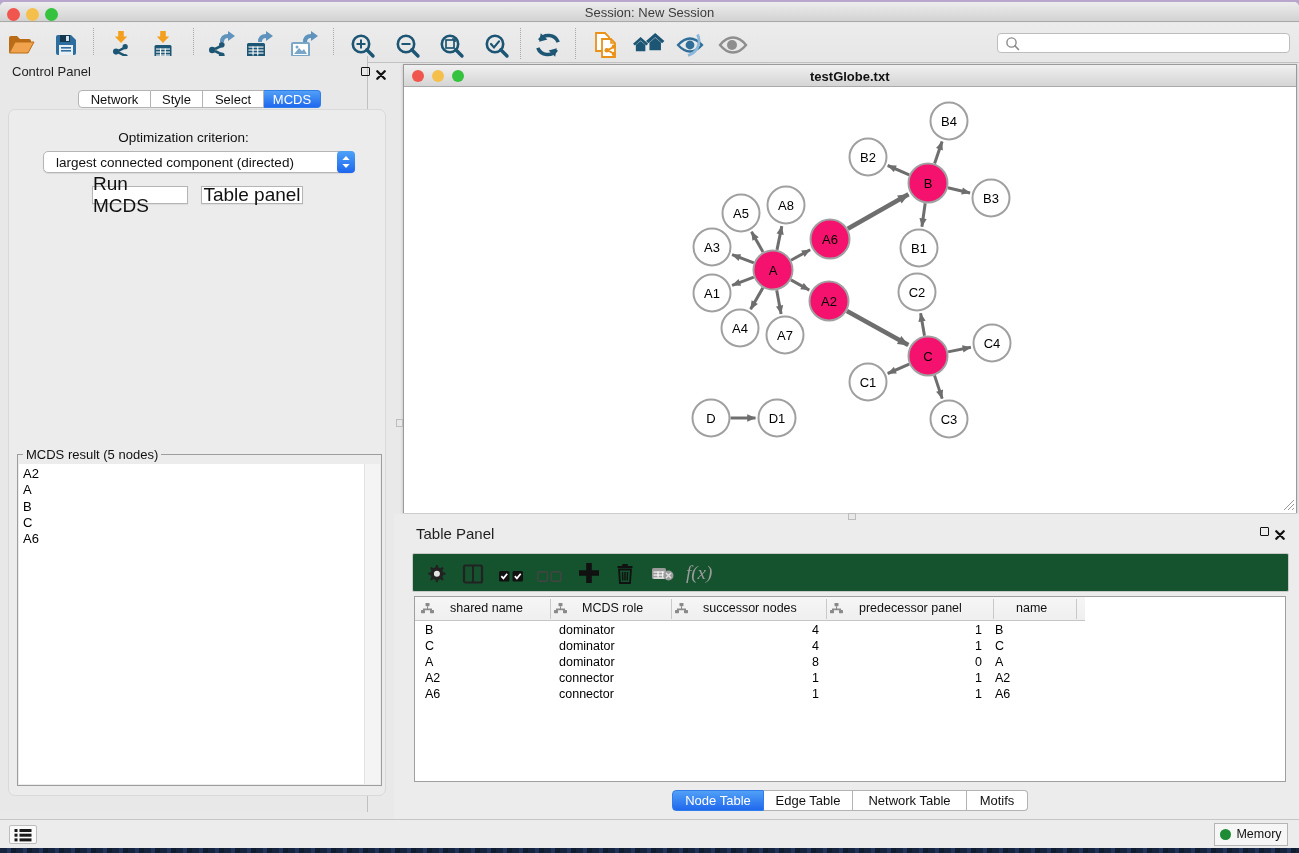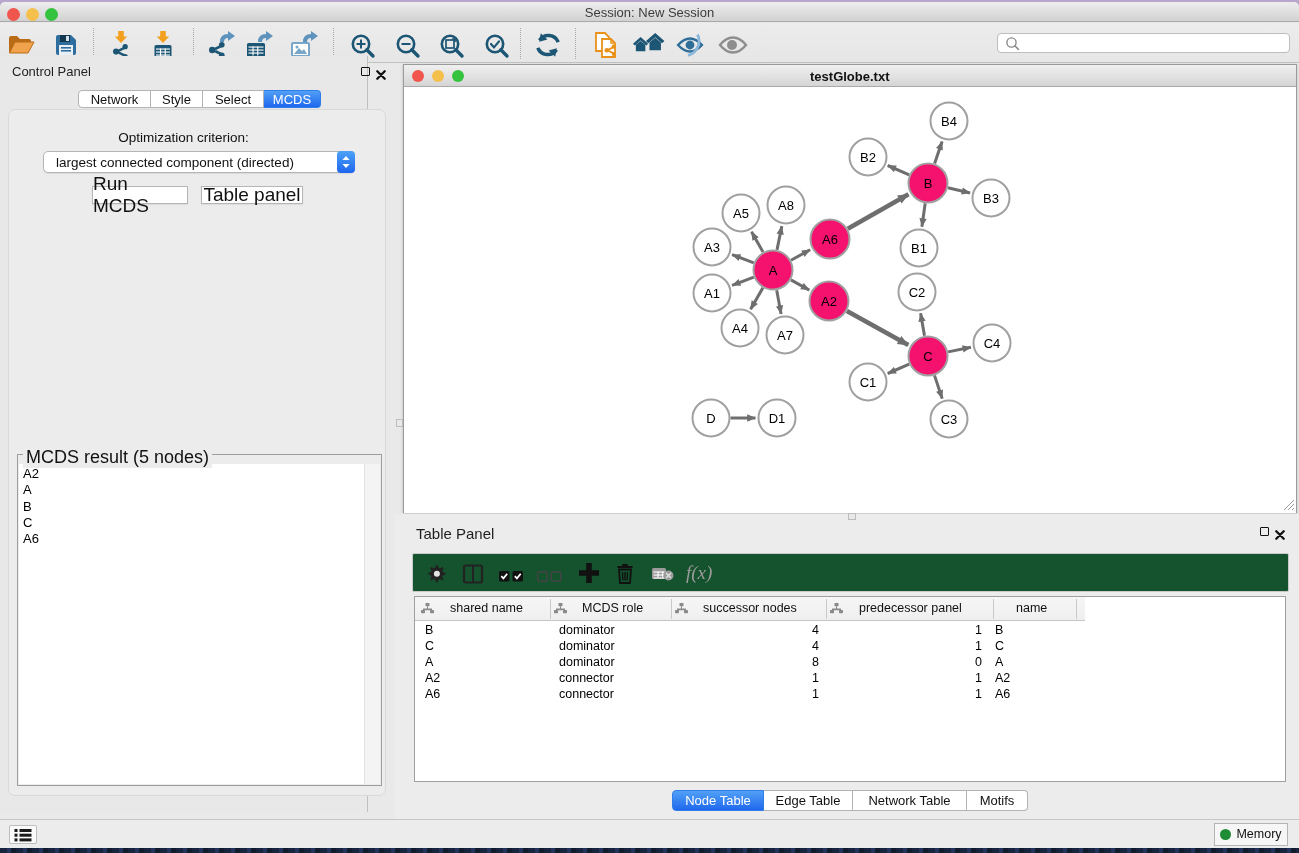--- a/index.html
+++ b/index.html
@@ -20,21 +20,21 @@
 .tab.first{border-left:1px solid #b3b3b3;border-radius:4px 0 0 4px}
 .tab.last{border-radius:0 4px 4px 0}
 .tab.sel{background:linear-gradient(#51a0f6,#2068ee);border-color:#2f7de8;color:#fff}
 #cp-box{position:absolute;left:8px;top:53px;width:378px;height:687px;background:#ececec;border:1px solid #d9d9d9;border-radius:7px}
 #opt-label{position:absolute;left:0;top:74px;width:100%;text-align:center;font-size:13.5px;color:#111}
 #dropdown{position:absolute;left:43px;top:95px;width:312px;height:22px;background:#fff;border:1px solid #b5b5b5;border-radius:5px;box-shadow:0 1px 1px rgba(0,0,0,.08)}
 #dd-text{position:absolute;left:12px;top:3px;font-size:13.5px;color:#111}
 #dd-btn{position:absolute;right:-1px;top:-1px;width:18px;height:22px;background:linear-gradient(#4da2f7,#1e66ee);border-radius:4px;}
 .btn{position:absolute;height:18px;background:#fff;border:1px solid #b5b5b5;border-radius:0;font-size:19px;color:#111;display:flex;align-items:center;justify-content:center;box-shadow:0 1px 1px rgba(0,0,0,.06)}
 #grp{position:absolute;left:17px;top:398px;width:365px;height:332px;border:1px solid #9d9d9d}
-#grp-label{position:absolute;left:5px;top:-8px;background:#ececec;padding:0 3px;font-size:18px;color:#111;z-index:3}
+#grp-label{position:absolute;left:5px;top:-8px;background:#ececec;padding:0 3px;font-size:13px;color:#111;z-index:3}
 #grp-list{position:absolute;left:1px;top:9px;right:1px;bottom:1.5px;background:#fff;font-size:13px;color:#000;line-height:16.3px;padding:2px 0 0 4px}
 #grp-scroll{position:absolute;right:1px;top:9px;width:16px;bottom:1.5px;background:#f4f4f4;border-left:1px solid #e2e2e2}
 
 #nw{position:absolute;left:402.5px;top:62px;width:894.5px;height:449px;background:#fff;border:1px solid #9a9a9a;box-shadow:0 1px 3px rgba(0,0,0,.2)}
 #nw-title{position:absolute;left:0;top:0;width:100%;height:22px;background:linear-gradient(#f0f0f0,#d5d5d5);border-bottom:1px solid #aaa}
 #nw-name{position:absolute;top:4px;width:100%;text-align:center;font-size:13px;font-weight:bold;color:#111}
 #nw-canvas{position:absolute;left:0;top:23px;width:892px;height:425px;background:#fff}
 
 #tp{position:absolute;left:394px;top:512px;width:905px;height:305px;background:#ececec}
 #tp-title{position:absolute;left:22px;top:11px;font-size:15px;color:#1f1f1f}

